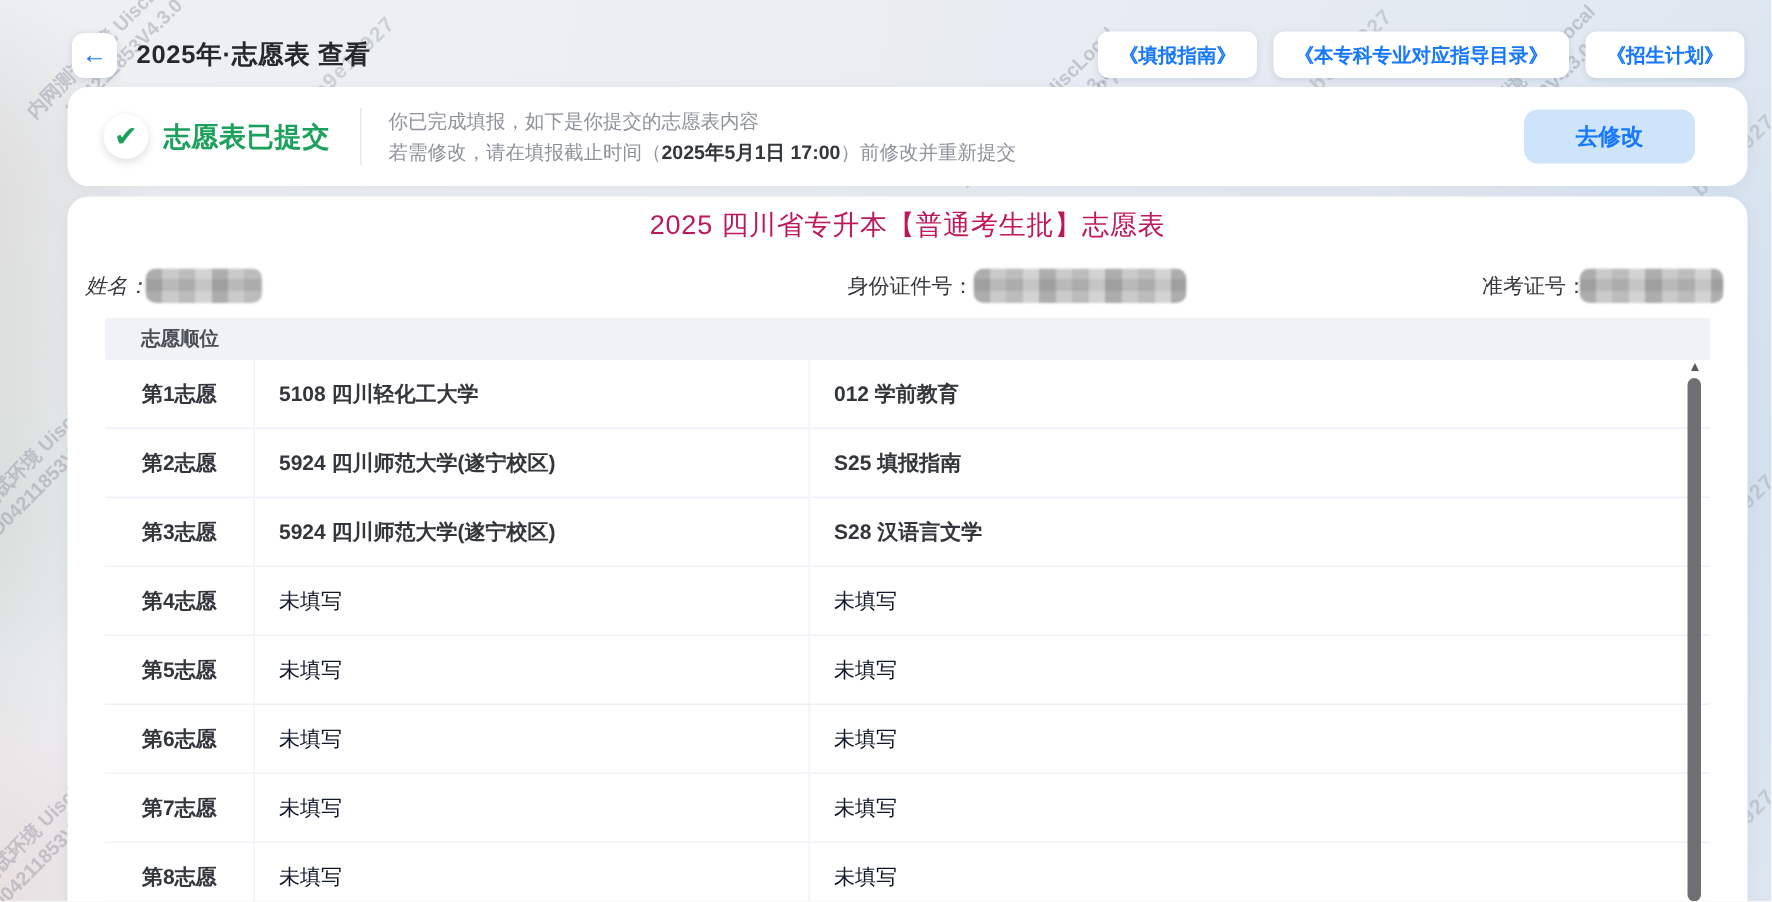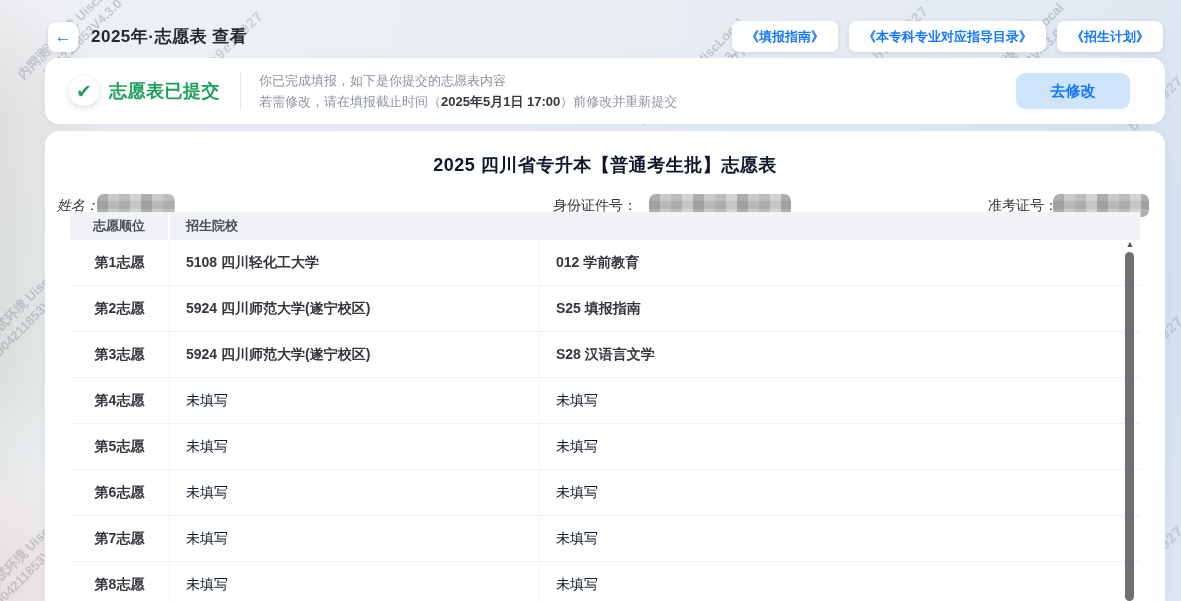--- a/index.html
+++ b/index.html
@@ -39,24 +39,24 @@
   .status-label{ margin-left:10px; font-size:18px; font-weight:bold; color:#1ca05c; letter-spacing:.5px; }
   .status-divider{ width:1px; height:38px; background:#e7e8ea; margin:0 18px 0 20px; }
   .status-text{ font-size:13px; color:#8d929c; line-height:21px; }
   .status-text b{ color:#33363b; }
   .modify-btn{ margin-left:auto; margin-right:35px; height:36px; min-width:114px; padding:0 26px; border:none; border-radius:9px;
     background:#cde4fb; color:#1677ff; font-size:15px; font-weight:bold; cursor:pointer; font-family:inherit; }
 
   
   .main-card{ position:absolute; left:45px; top:131px; width:1120px; height:470px; background:#fff;
     border-radius:14px 14px 0 0; box-shadow:0 2px 10px rgba(80,100,140,.07); z-index:9; }
-  .form-title{ text-align:center; padding-top:22px; font-size:18px; font-weight:bold; color:#0f172a; letter-spacing:.5px; }
+  .form-title{ text-align:center; padding-top:7px; font-size:18px; font-weight:normal; color:#be185d; letter-spacing:.5px; }
   .info-row{ position:relative; height:26px; margin-top:17px; font-size:14px; color:#33363b; }
   .info-label{ position:absolute; top:3px; }
-  .lbl-name{ left:12px;font-style:italic; } .lbl-idcard{ left:508px; } .lbl-examno{ left:943px; }
+  .lbl-name{ left:12px;font-style:italic; } .lbl-idcard{ left:520px; } .lbl-examno{ left:943px; }
   .mosaic{ position:absolute; top:0; height:23px; border-radius:7px; filter:blur(.6px);
     background:
       repeating-linear-gradient(90deg, rgba(0,0,0,.14) 0 11px, rgba(0,0,0,0) 11px 22px, rgba(0,0,0,.07) 22px 33px, rgba(255,255,255,.18) 33px 44px),
       repeating-linear-gradient(0deg, rgba(255,255,255,.12) 0 8px, rgba(0,0,0,.05) 8px 16px),
       #c3c3c4; }
   .mz-name{ left:52px; width:78px; }
   .mz-idcard{ left:604px; width:142px; }
   .mz-examno{ left:1008px; width:96px; }
 
   
@@ -160,21 +160,20 @@
       <span class="mosaic mz-name"></span>
       <span class="info-label lbl-idcard">身份证件号：</span>
       <span class="mosaic mz-idcard"></span>
       <span class="info-label lbl-examno">准考证号：</span>
       <span class="mosaic mz-examno"></span>
     </div>
 
     <div class="vtable">
       <div class="thead">
         <div class="th th-rank">志愿顺位</div>
-        <div class="th th-college">招生院校</div>
       </div>
       <div id="table-body">
   <div class="trow">
     <div class="td td-rank">第1志愿</div>
     <div class="td td-college">5108 四川轻化工大学</div>
     <div class="td td-major">012 学前教育</div>
   </div>
 
   <div class="trow">
     <div class="td td-rank">第2志愿</div>

